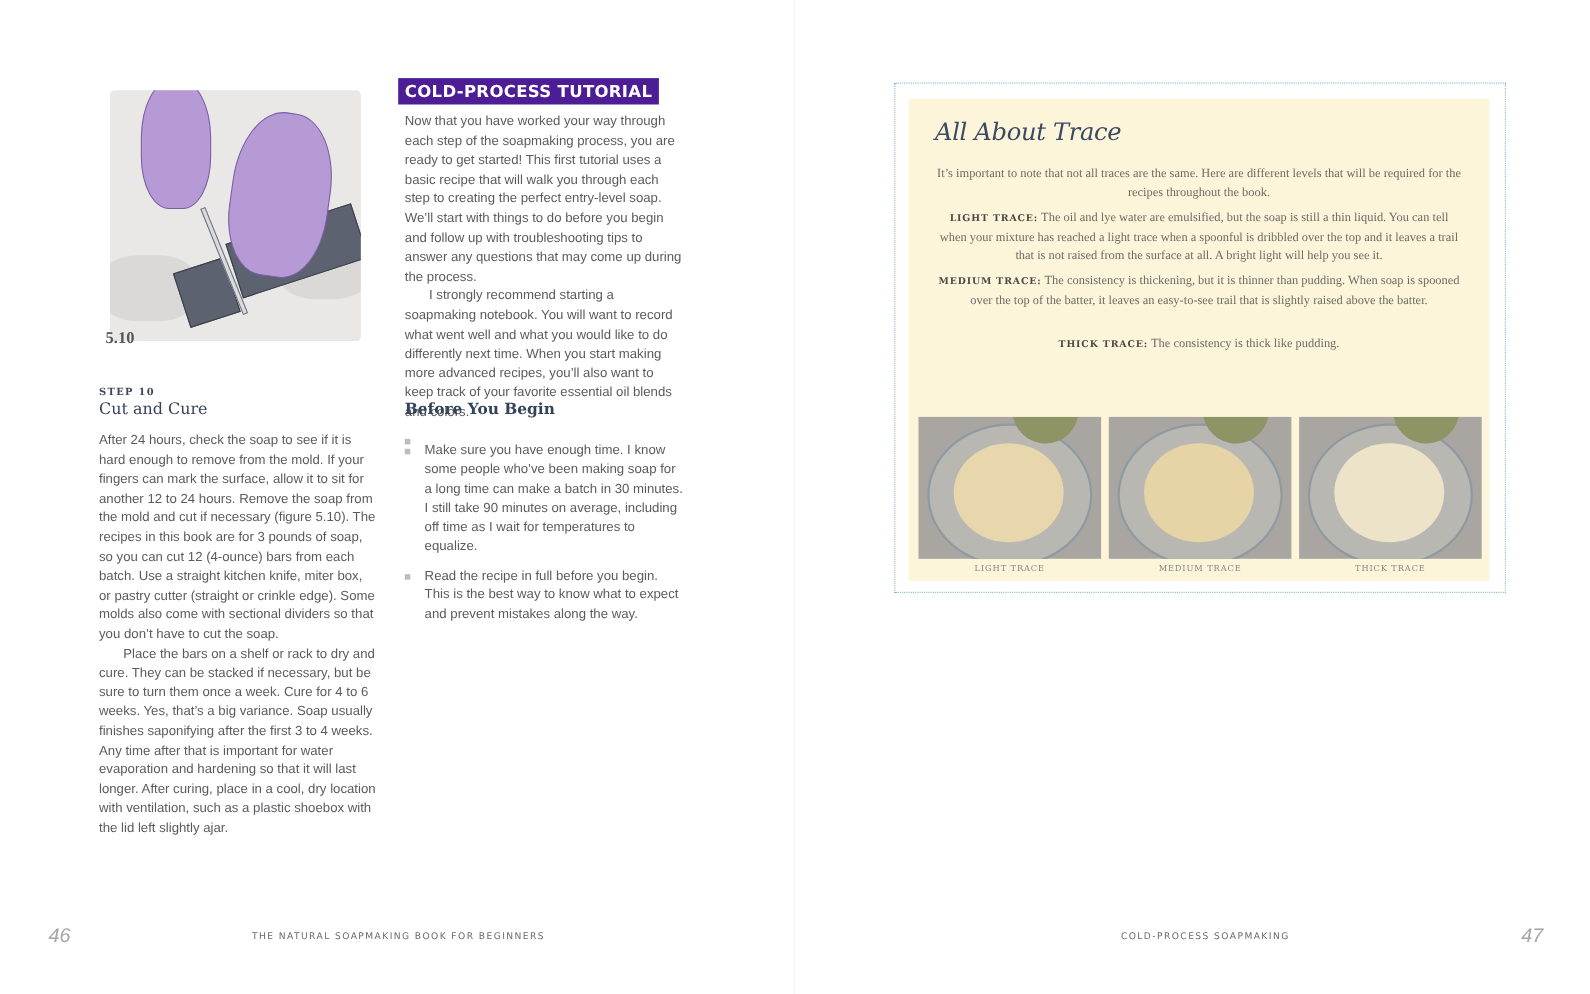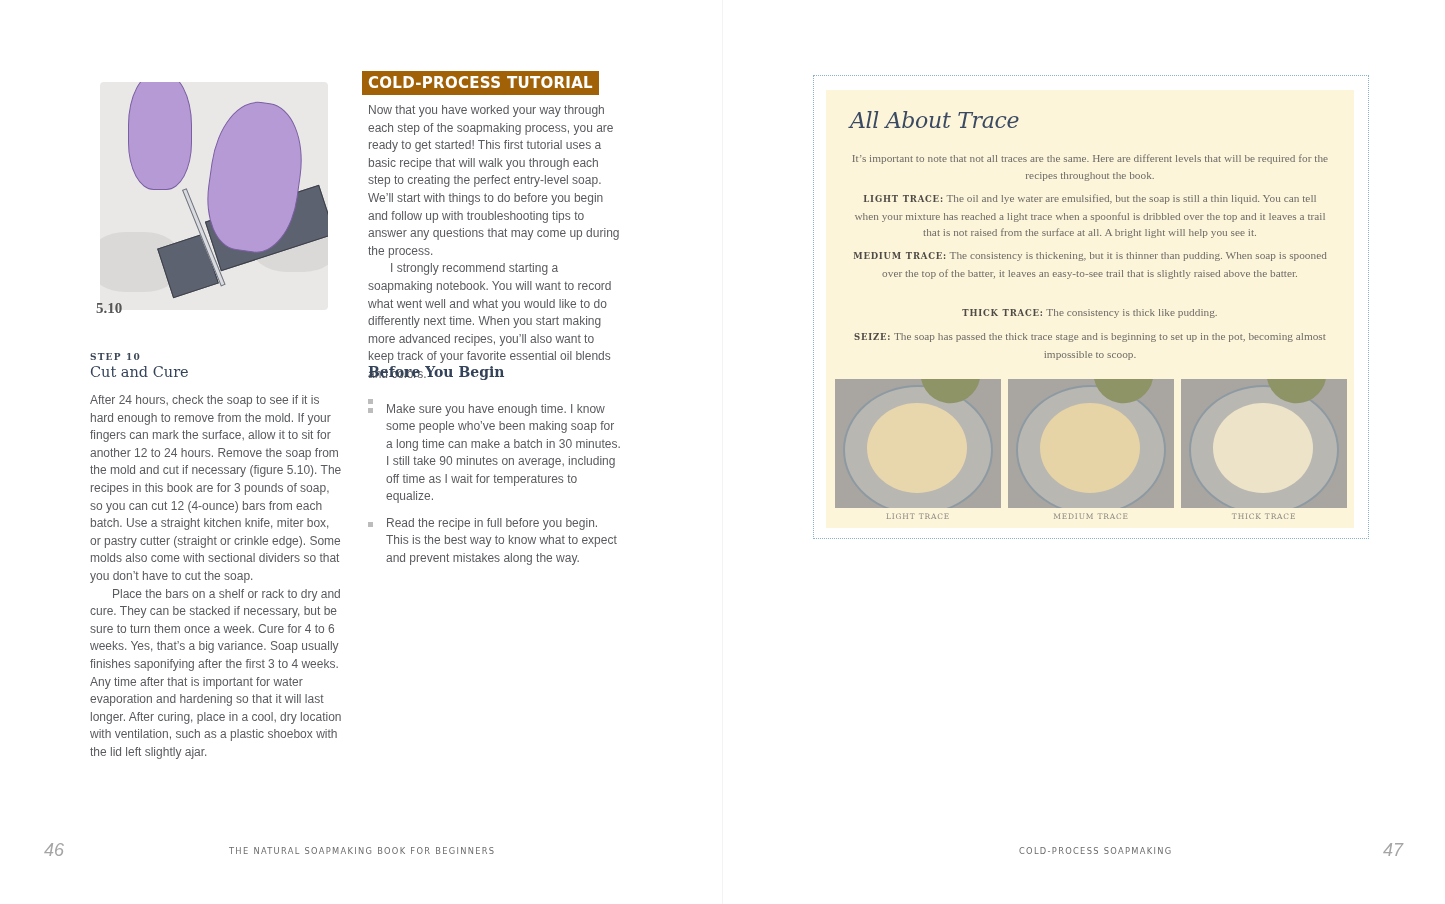--- a/index.html
+++ b/index.html
@@ -35,21 +35,21 @@
   .col-text {
     position: absolute; font-family: "Liberation Sans", sans-serif;
     font-size: 12px; line-height: 17.6px; color: #5a5b5f;
   }
   .col-text p + p { text-indent: 22px; }
   .left-body { left: 90px; top: 392px; width: 252px; }
 
   
   .banner {
     position: absolute; left: 362px; top: 71px; height: 24px; padding: 0 6px;
-    background: #a16207; color: #ffffff; font-family: "DejaVu Sans", sans-serif;
+    background: #4c1d95; color: #ffffff; font-family: "DejaVu Sans", sans-serif;
     font-weight: bold; font-size: 15px; line-height: 24px; letter-spacing: .3px;
   }
   .mid-body { left: 368px; top: 102px; width: 252px; }
   .sub-head {
     position: absolute; left: 368px; top: 364px; font-family: "DejaVu Serif", serif;
     font-size: 14px; color: #34435a; font-weight: bold;
   }
   .bullets { position: absolute; left: 368px; top: 392px; width: 255px; list-style: none; }
   .bullets li {
     position: relative; padding-left: 18px; margin-bottom: 8.5px;
@@ -152,23 +152,20 @@
   <div class="box-text" style="top:150px;">It’s important to note that not all traces are the same. Here are different levels that will be required for the recipes throughout the book.</div>
   <div class="box-text" style="top:190px;">
     <span class="term">Light trace:</span><span> The oil and lye water are emulsified, but the soap is still a thin liquid. You can tell when your mixture has reached a light trace when a spoonful is dribbled over the top and it leaves a trail that is not raised from the surface at all. A bright light will help you see it.</span>
   </div>
   <div class="box-text" style="top:247px;">
     <span class="term">Medium trace:</span><span> The consistency is thickening, but it is thinner than pudding. When soap is spooned over the top of the batter, it leaves an easy-to-see trail that is slightly raised above the batter.</span>
   </div>
   <div class="box-text" style="top:304px;">
     <span class="term">Thick trace:</span><span> The consistency is thick like pudding.</span>
   </div>
-  <div class="box-text" style="top:328px;">
-    <span class="term">Seize:</span><span> The soap has passed the thick trace stage and is beginning to set up in the pot, becoming almost impossible to scoop.</span>
-  </div>
 
   <div class="photo" style="left:835px;">
     <div class="bowl"></div>
     <div class="soap" style="background:#e8d6ad;"></div>
     <div class="spoon"></div>
   </div>
   <div class="photo" style="left:1008px;">
     <div class="bowl"></div>
     <div class="soap" style="background:#e6d3a6;"></div>
     <div class="spoon"></div>

